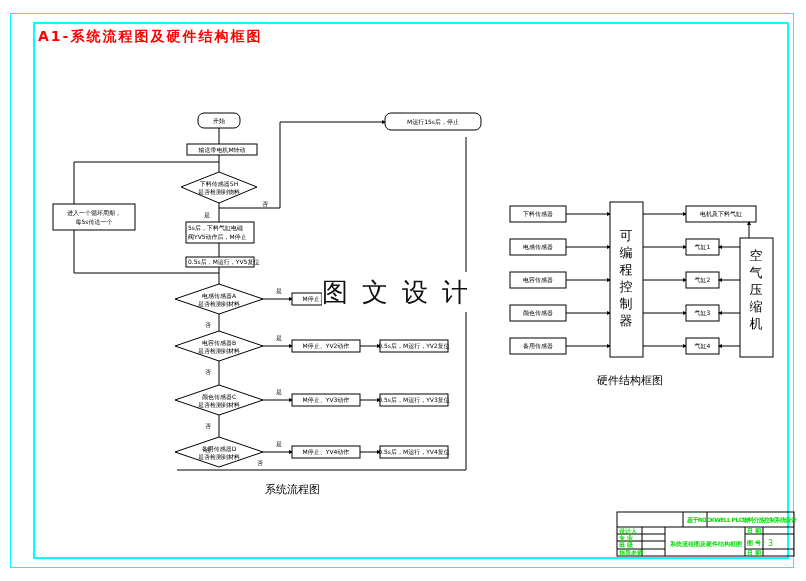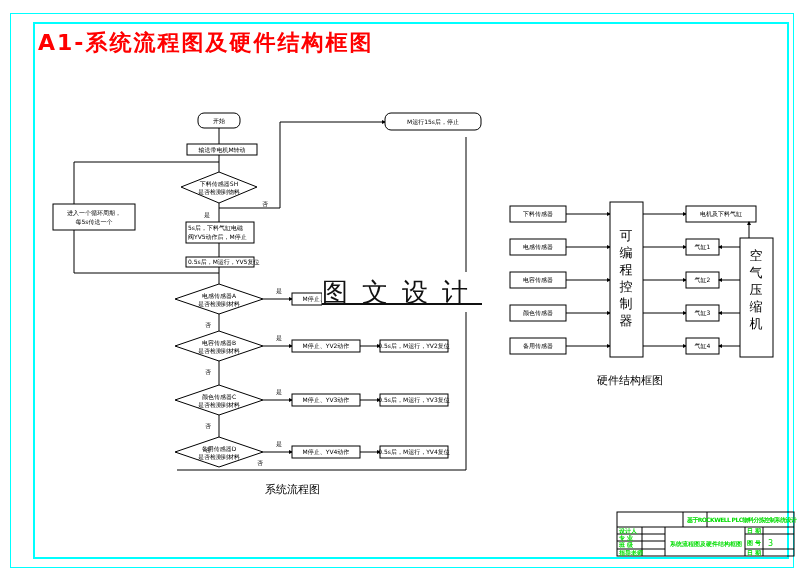--- a/index.html
+++ b/index.html
@@ -1,24 +1,24 @@
 <!DOCTYPE html>
 <html><head>
 <meta charset="utf-8">
 <style>
   html, body { margin:0; padding:0; background:#fff; }
   body { width:806px; height:581px; position:relative; overflow:hidden; font-family:"DejaVu Sans", sans-serif; }
   .outer-frame { position:absolute; left:10px; top:13px; width:784px; height:555px; border:1px solid #00ffff; box-sizing:border-box; }
   .inner-frame { position:absolute; left:33px; top:22px; width:756px; height:537px; border:2px solid #00ffff; box-sizing:border-box; }
-  .title { position:absolute; left:38px; top:28px; color:#ff0000; font-size:22px; font-weight:bold; letter-spacing:2px; font-family:"DejaVu Sans", sans-serif; }
+  .title { position:absolute; left:38px; top:28px; color:#ff0000; font-size:14px; font-weight:bold; letter-spacing:2px; font-family:"DejaVu Sans", sans-serif; }
   svg.diagram { position:absolute; left:0; top:0; }
   .box-text { font-size:6px; fill:#000; font-family:"DejaVu Sans", sans-serif; }
   .big-text { font-size:13px; fill:#000; font-family:"DejaVu Sans", sans-serif; }
   .caption { font-size:11px; fill:#000; font-family:"DejaVu Sans", sans-serif; }
-  .watermark { position:absolute; left:322px; top:272px; width:160px; height:40px; background:#fff; font-size:26px; letter-spacing:14px; color:#111; font-family:"DejaVu Serif", serif; line-height:40px;text-decoration:underline; }
+  .watermark { position:absolute; left:322px; top:272px; width:160px; height:40px; background:#fff; font-size:26px; letter-spacing:14px; color:#111; font-family:"DejaVu Serif", serif; line-height:40px; }
   .tb-text { font-size:6px; fill:#00dd00; font-weight:bold; font-family:"DejaVu Sans", sans-serif; }
 </style>
 </head>
 <body>
 
 <div class="outer-frame"></div>
 <div class="inner-frame"></div>
 <div class="title">A1-系统流程图及硬件结构框图</div>
 
 <svg class="diagram" width="806" height="581">

